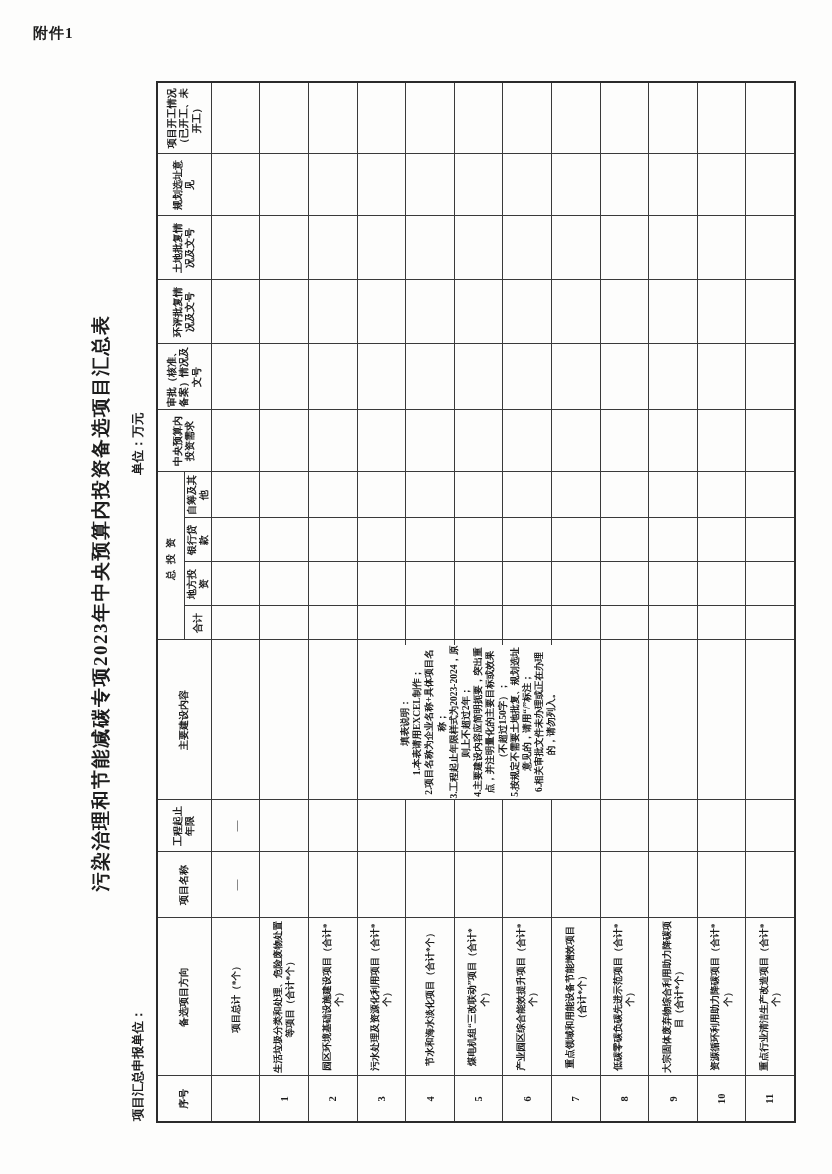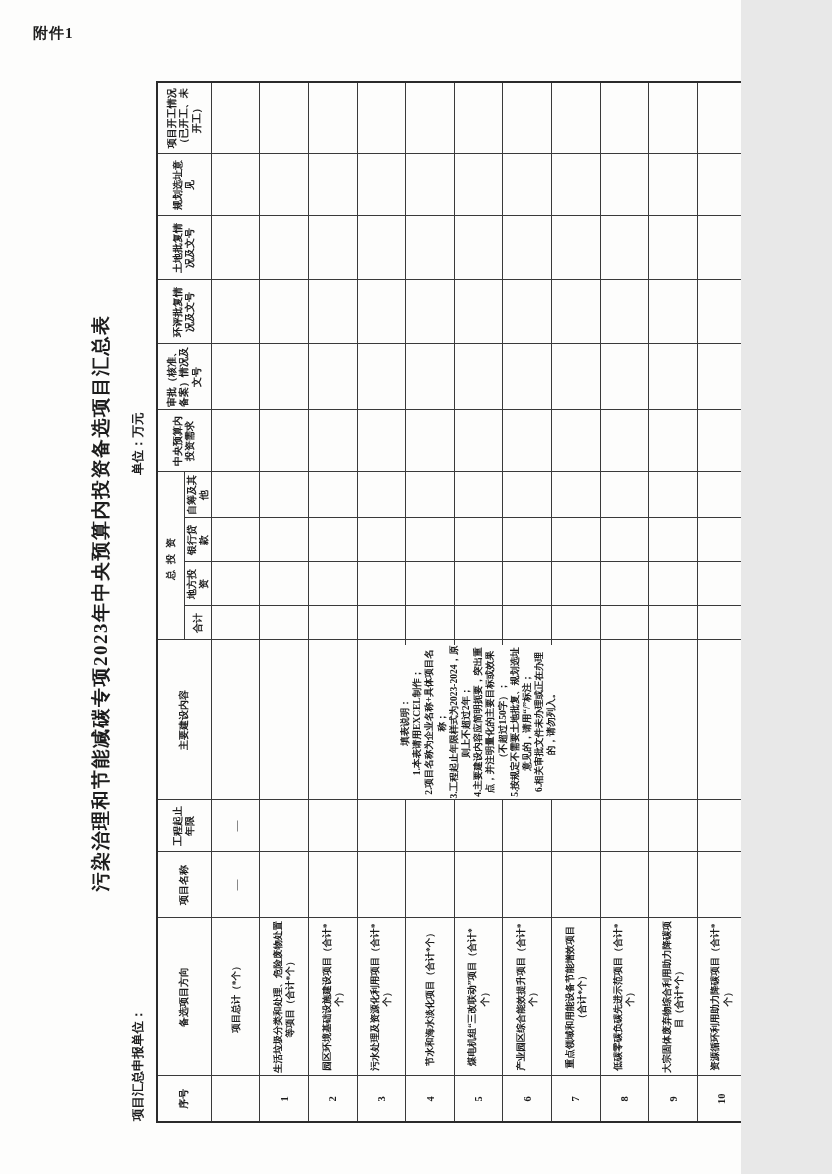--- a/index.html
+++ b/index.html
@@ -1,16 +1,16 @@
 <!DOCTYPE html>
 <html><head>
 <meta charset="utf-8">
 <style>
   html,body{margin:0;padding:0;background:#e8e8e8;}
-  .page{position:relative;width:741px;height:1174px;background:#fdfdfc;overflow:hidden;
+  .page{position:relative;width:832px;height:1174px;background:#fdfdfc;overflow:hidden;
         font-family:"Liberation Serif","DejaVu Serif",serif;color:#1c1c1c;}
   .attachment{position:absolute;left:33px;top:24px;font-size:15px;font-weight:600;letter-spacing:1px;}
   
   .land{position:absolute;top:83px;left:88px;width:1040px;height:705px;
         transform-origin:0 0;transform:rotate(-90deg) translateX(-1040px);}
   .doc-title{position:absolute;top:0;left:0;width:1040px;text-align:center;
              font-size:19px;font-weight:bold;letter-spacing:1.5px;white-space:nowrap;}
   .meta-row{position:absolute;top:42px;left:0;width:1040px;font-size:12.5px;font-weight:600;}
   .applicant{position:absolute;left:2px;top:0;}
   .unit{position:absolute;left:648px;top:0;}

